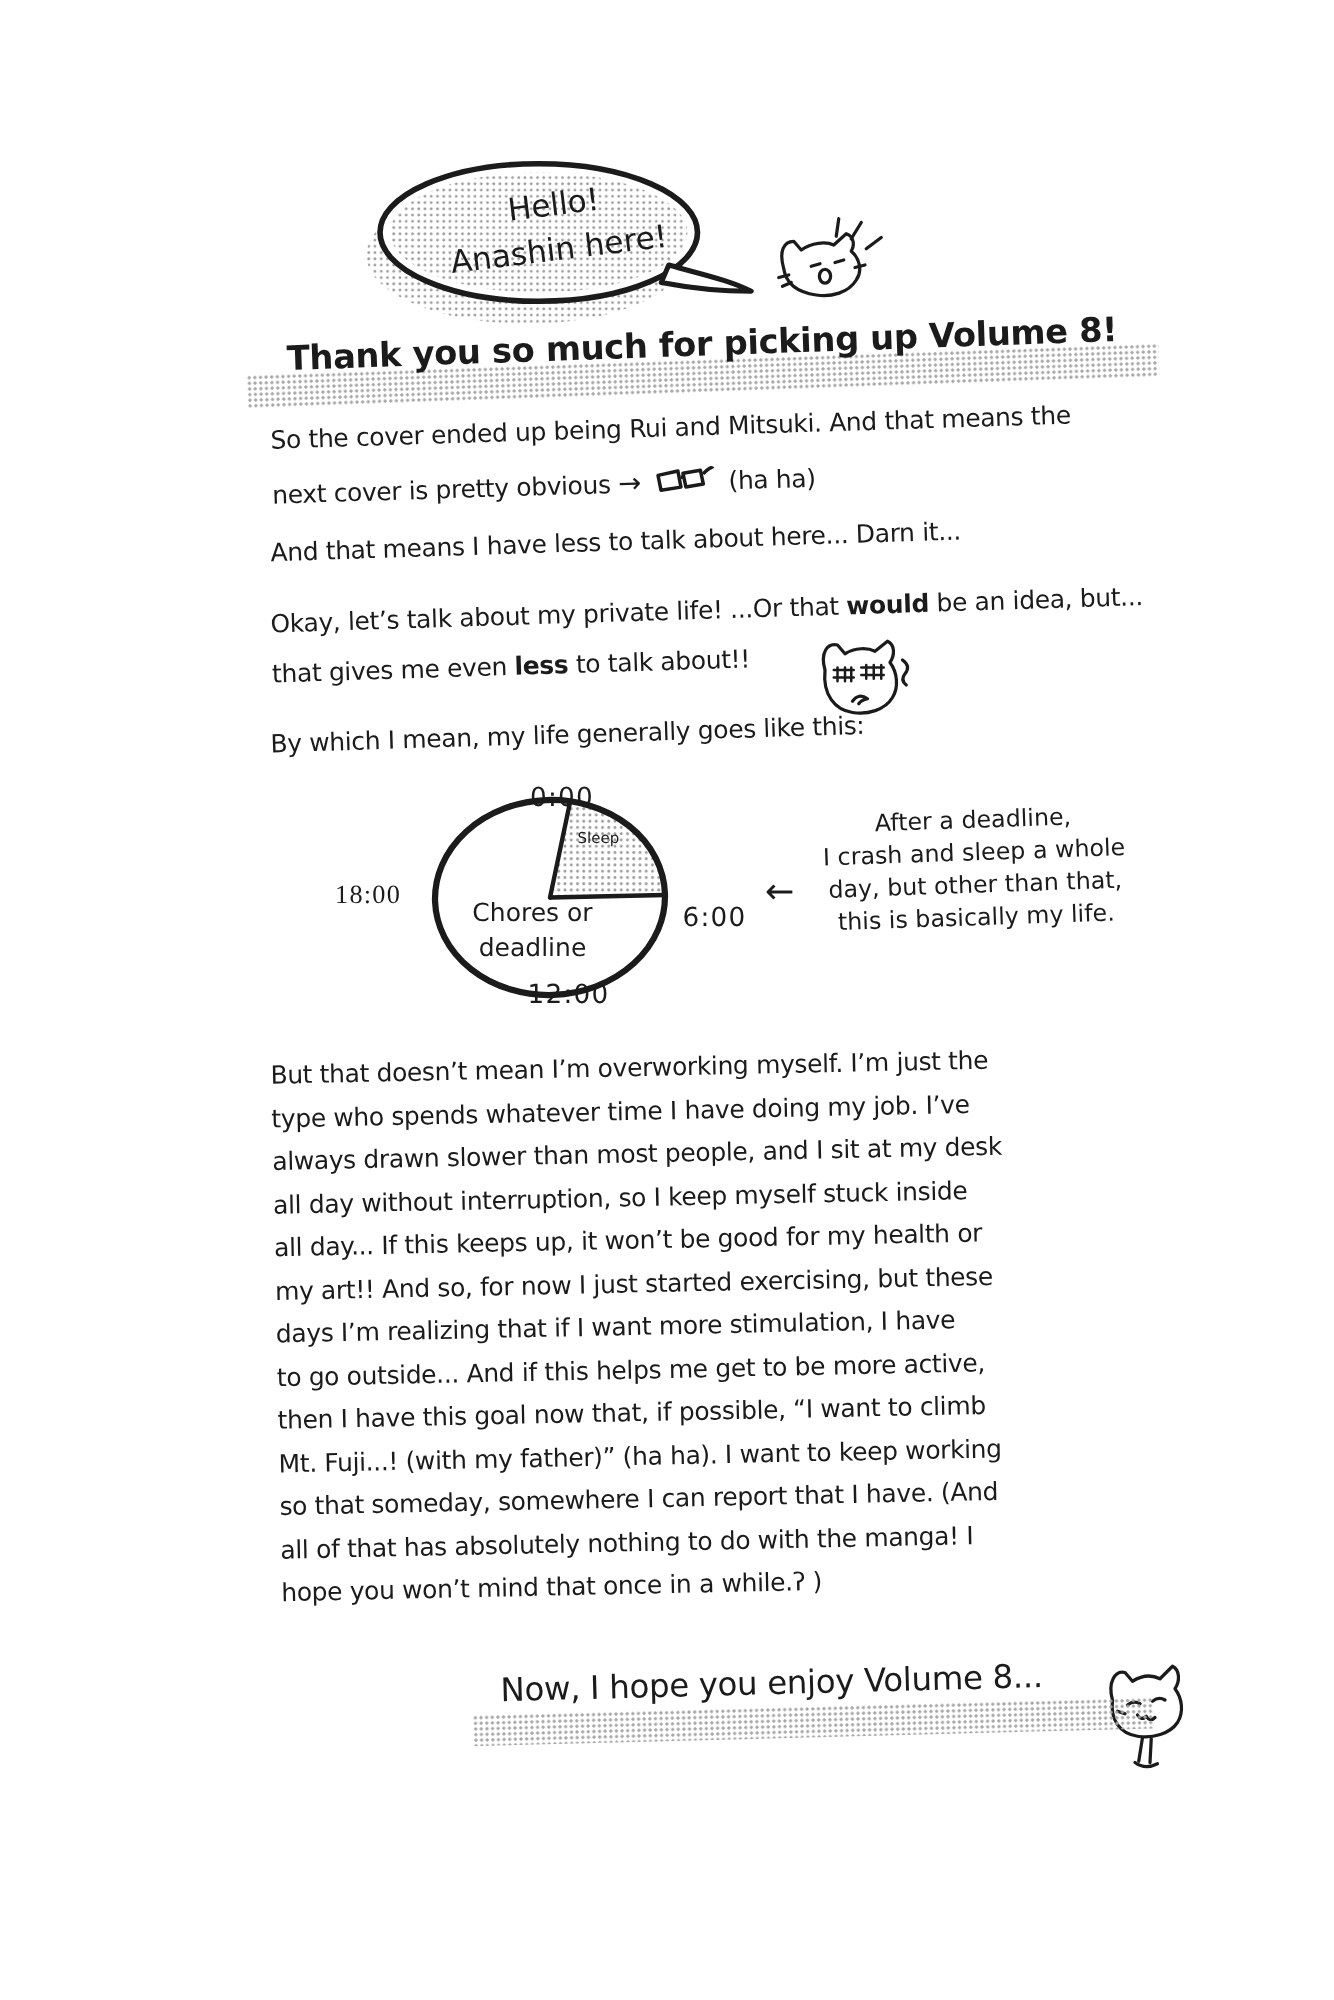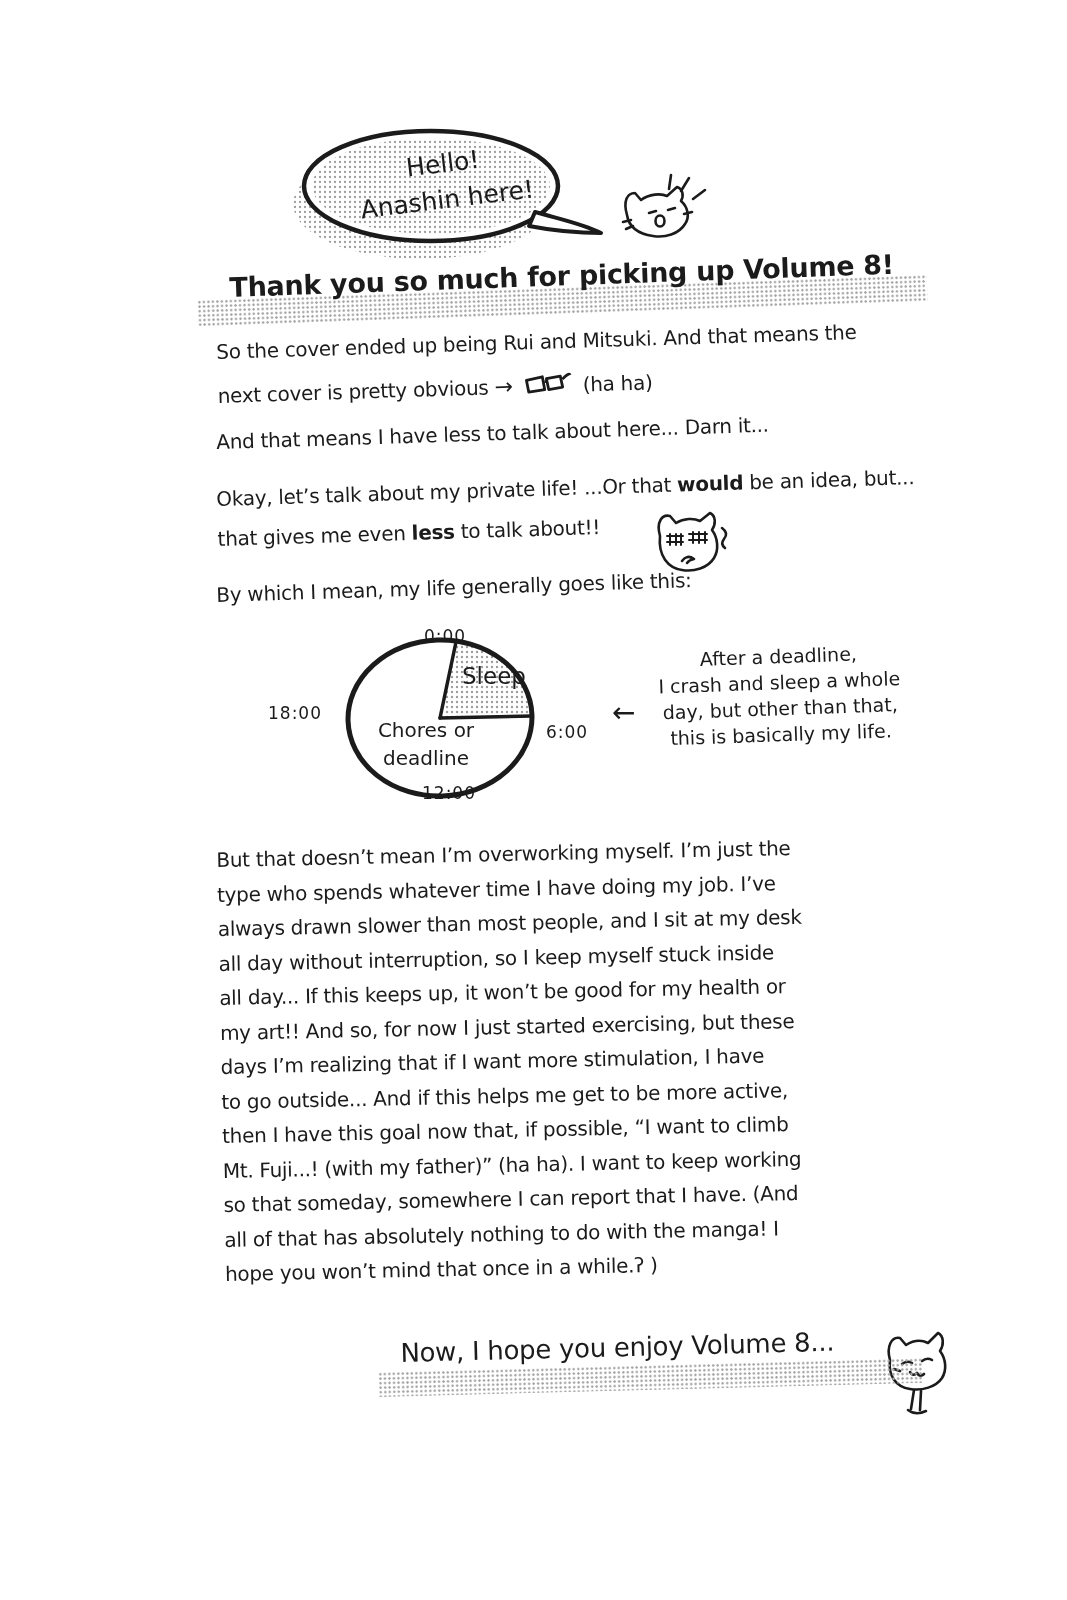--- a/index.html
+++ b/index.html
@@ -21,22 +21,22 @@
   .tilt-footer{transform:rotate(-1.5deg);transform-origin:left top;}
   .title{
     font-size:27px;font-weight:bold;white-space:nowrap;letter-spacing:-0.3px;z-index:3;
   }
   .band{z-index:1;}
   .bubble-text{
     width:230px;text-align:center;font-size:25px;line-height:36px;
     transform:rotate(-7deg);z-index:4;
   }
   .body-block div{line-height:34.5px;}
-  .chart-label{white-space:nowrap;font-size:17px;letter-spacing:1px;z-index:4;text-align:right;}
-  .slice-label{white-space:nowrap;font-size:23px;z-index:4;letter-spacing:0;}
+  .chart-label{white-space:nowrap;font-size:21px;letter-spacing:1px;z-index:4;text-align:right;}
+  .slice-label{white-space:nowrap;font-size:12px;z-index:4;letter-spacing:0;}
   .chores-label{width:140px;text-align:center;font-size:20px;line-height:28px;z-index:4;}
   .note-block{width:272px;text-align:center;font-size:19px;line-height:26px;}
   .arrow-glyph{font-size:28px;z-index:4;}
   .footer-line{font-size:26px;white-space:nowrap;z-index:3;letter-spacing:-0.3px;}
   svg{display:block;}
 </style>
 </head>
 <body>
 
 <div class="page">
@@ -121,21 +121,21 @@
         </pattern>
       </defs>
       <path d="M160,103 L176,27 A92,78 0 0 1 252,101 Z" fill="url(#dotsB)"></path>
       <ellipse cx="160" cy="103" rx="92" ry="78" fill="none" stroke="#1b1b1b" stroke-width="5" transform="rotate(-2 160 103)"></ellipse>
       <path d="M160,103 L176,27" stroke="#1b1b1b" stroke-width="3.5" stroke-linecap="round"></path>
       <path d="M160,103 L252,101" stroke="#1b1b1b" stroke-width="3.5" stroke-linecap="round"></path>
     </svg>
   </div>
   <div class="abs chart-label" style="left:424px;top:626px;">0:00</div>
   <div class="abs chart-label" style="left:546px;top:722px;">6:00</div>
-  <div class="abs chart-label" style="left:268px;top:703px;">18:00</div>
+  <div class="abs chart-label" style="left:268px;top:703px;font-family:Liberation Serif, serif;">18:00</div>
   <div class="abs chart-label" style="left:410px;top:783px;margin-left:12px;">12:00</div>
   <div class="abs slice-label" style="left:462px;top:663px;">Sleep</div>
   <div class="abs chores-label" style="left:356px;top:716px;">
     <div>Chores or</div>
     <div>deadline</div>
   </div>
 
   <div class="abs arrow-glyph" style="left:612px;top:696px;">←</div>
   <div class="abs note-block tilt-note" style="left:642px;top:648px;">
     <div>After a deadline,</div>

